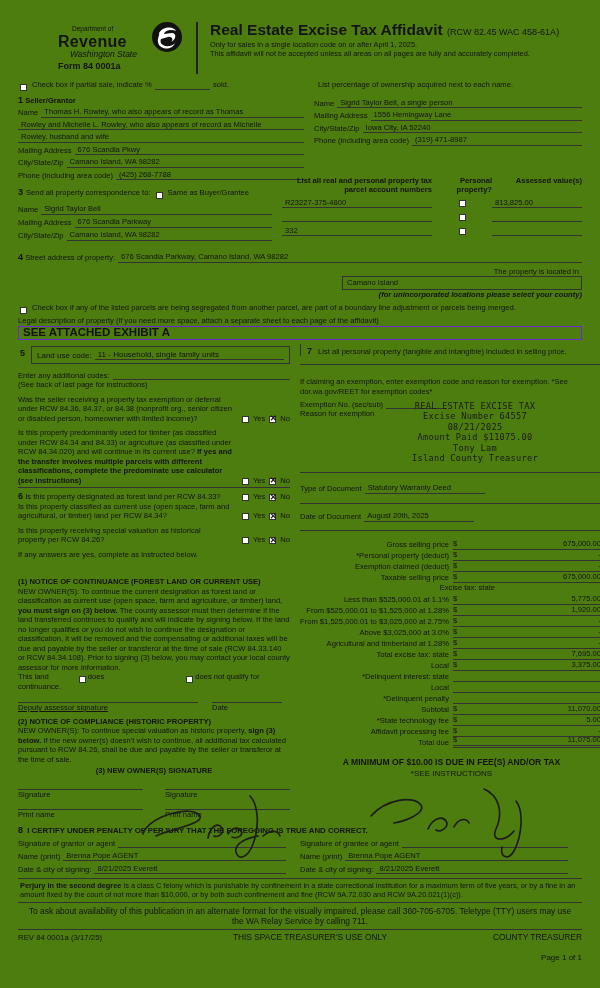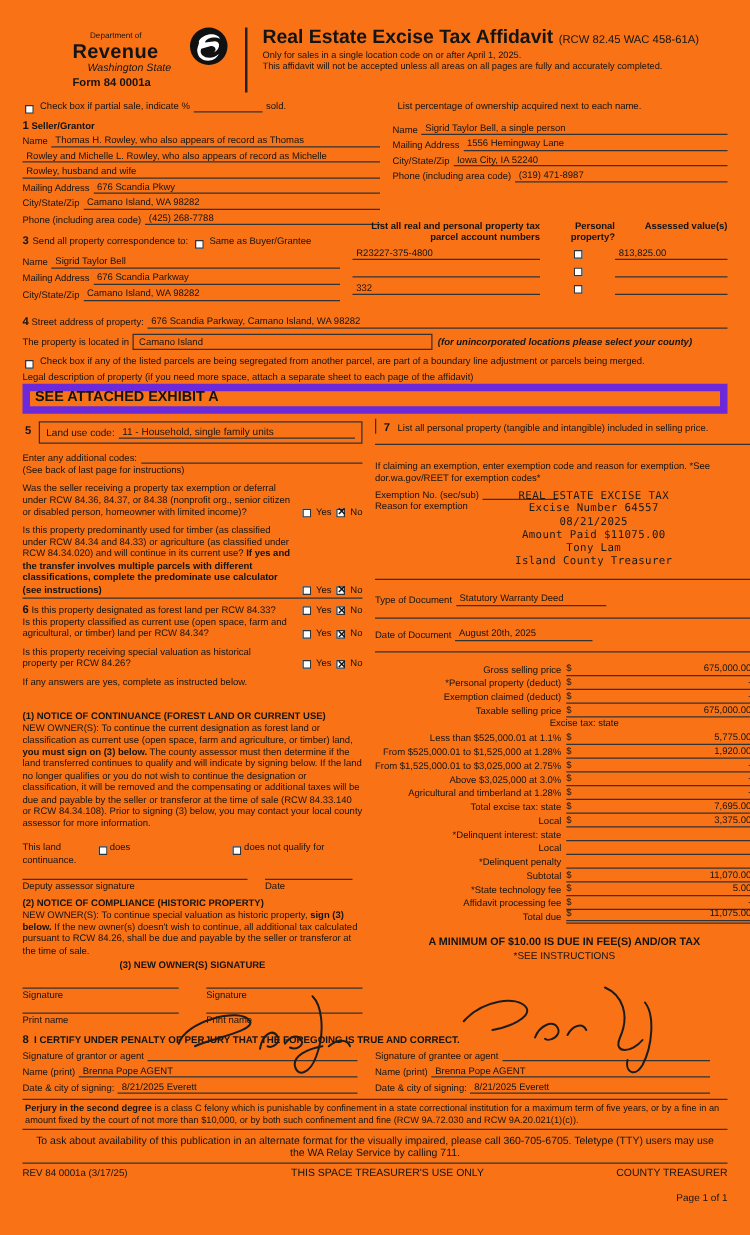--- a/index.html
+++ b/index.html
@@ -1,18 +1,18 @@
 <!DOCTYPE html>
 <html><head>
 <meta charset="utf-8">
 <style>
   * { box-sizing: border-box; margin: 0; padding: 0; }
   html,body { background:#e8e8e8; }
   body { font-family:"Liberation Sans", sans-serif; color:#141414; }
-  .page { width:600px; height:988px; background:#f97316; margin:0 auto; position:relative;
+  .page { width:600px; height:988px; background:#4d7c0f; margin:0 auto; position:relative;
           padding:20px 18px 0 18px; font-size:7.6px; line-height:9.5px; overflow:hidden; }
 
   
   .hdr { display:flex; align-items:flex-start; margin-left:40px; }
   .dept { width:120px; position:relative; padding-top:4px; }
   .dept .d1 { font-size:6.5px; margin-left:14px; }
   .dept .d2 { font-size:16px; font-weight:bold; letter-spacing:0.3px; line-height:15px; }
   .dept .d3 { font-size:8.5px; font-style:italic; margin-left:12px; line-height:10px; }
   .dept .d4 { font-size:9px; font-weight:bold; margin-top:3px; }
   .logo { position:absolute; right:-6px; top:0; }
@@ -44,21 +44,21 @@
   .frow { display:flex; align-items:flex-end; height:13px; }
   .nameblock .frow { height:12.5px; }
 
   
   .parcels { display:flex; }
   .pc1 { width:150px; } .pc2 { width:60px; text-align:center; } .pc3 { width:90px; }
   .phead { font-weight:bold; text-align:right; line-height:9px; }
   .prow { height:14px; display:flex; align-items:flex-end; }
 
   .locbox { border:1px solid #333; padding:1px 4px; width:240px; display:inline-block; }
-  .exhibit { border:6px solid #6d28d9; font-weight:bold; font-size:11.5px; padding:1px 4px; margin-top:1px; }
+  .exhibit { border:1px solid #6d28d9; font-weight:bold; font-size:11.5px; padding:1px 4px; margin-top:1px; }
 
   .landuse { display:flex; align-items:stretch; margin-top:4px; }
   .lubox { border:1px solid #333; padding:3px 5px; flex:1; font-size:8px; }
   .numcell { font-weight:bold; font-size:9px; padding:3px 6px 0 2px; }
 
   .q { display:flex; align-items:flex-end; margin-top:5px; }
   .qtext { flex:1; padding-right:4px; }
   .stamp { position:absolute; left:130px; top:20px; width:230px; text-align:center;
            font-family:"DejaVu Sans Mono", monospace; font-size:8.6px; line-height:10.5px;
            color:#1a1a1a; letter-spacing:0.3px; white-space:nowrap; }
@@ -224,21 +224,21 @@
         <div class="pc2"><span class="cb"></span></div>
         <div class="pc3">
             <span class="fill val" style="display:block;"></span>
           </div>
       </div>
     </div>
   </div>
 
   <div style="margin-top:9px;">
     <div class="frow"><b class="sec">4</b>&nbsp;<span class="flabel">Street address of property:</span><span class="fill grow val">676 Scandia Parkway, Camano Island, WA  98282</span></div>
-    <div class="row" style="margin-top:4px; align-items:center;">
+    <div class="row" style="margin-top:4px; align-items:flex-end;flex-direction:column;">
       <span class="flabel">The property is located in</span>
       <span class="locbox">Camano Island</span>
       <b><i style="margin-left:4px;">(for unincorporated locations please select your county)</i></b>
     </div>
     <div class="row" style="margin-top:4px; gap:3px;">
         <span class="cb"></span>
         <span>Check box if any of the listed parcels are being segregated from another parcel, are part of a boundary line adjustment or parcels being merged.</span>
       </div>
     <div style="margin-top:3px;">Legal description of property (if you need more space, attach a separate sheet to each page of the affidavit)</div>
     <div class="exhibit">SEE ATTACHED EXHIBIT A</div>
@@ -305,37 +305,37 @@
             <span class="cb checked"></span>
             <span>No</span>
           </span>
       </div>
 
       <div style="margin-top:5px;">If any answers are yes, complete as instructed below.</div>
 
       <div style="margin-top:18px;"><b>(1) NOTICE OF CONTINUANCE (FOREST LAND OR CURRENT USE)</b></div>
       <div><span>NEW OWNER(S): To continue the current designation as forest land or classification as current use (open space, farm and agriculture, or timber) land, </span><b>you must sign on (3) below.</b><span> The county assessor must then determine if the land transferred continues to qualify and will indicate by signing below. If the land no longer qualifies or you do not wish to continue the designation or classification, it will be removed and the compensating or additional taxes will be due and payable by the seller or transferor at the time of sale (RCW 84.33.140 or RCW 84.34.108). Prior to signing (3) below, you may contact your local county assessor for more information.</span></div>
 
-      <div class="row" style="margin-top:10px;align-items:flex-end;">
+      <div class="row" style="margin-top:0;align-items:flex-end;">
         <span>This land</span>
         <span style="width:28px;"></span>
           <span class="cb"></span> 
           <span>does</span>
         <span style="width:80px;"></span>
           <span class="cb"></span> 
           <span>does not qualify for</span>
       </div>
       <div>continuance.</div>
 
       <div class="row" style="margin-top:11px; gap:14px;">
         <span class="fill" style="width:180px;"></span>
         <span class="fill" style="width:70px;"></span>
       </div>
       <div class="row" style="gap:14px;">
-        <span style="width:180px;">Deputy assessor signature</span>
+        <span style="width:180px;text-decoration:underline;">Deputy assessor signature</span>
         <span style="width:70px;">Date</span>
       </div>
 
       <div style="margin-top:4px;"><b>(2) NOTICE OF COMPLIANCE (HISTORIC PROPERTY)</b></div>
       <div><span>NEW OWNER(S): To continue special valuation as historic property, </span><b>sign (3) below.</b><span> If the new owner(s) doesn't wish to continue, all additional tax calculated pursuant to RCW 84.26, shall be due and payable by the seller or transferor at the time of sale.</span></div>
       <div style="text-align:center; margin-top:2px;"><b>(3) NEW OWNER(S) SIGNATURE</b></div>
 
       <div class="row" style="margin-top:13px; gap:22px;">
         <span class="fill" style="width:125px;"></span>
         <span class="fill" style="width:125px;"></span>

